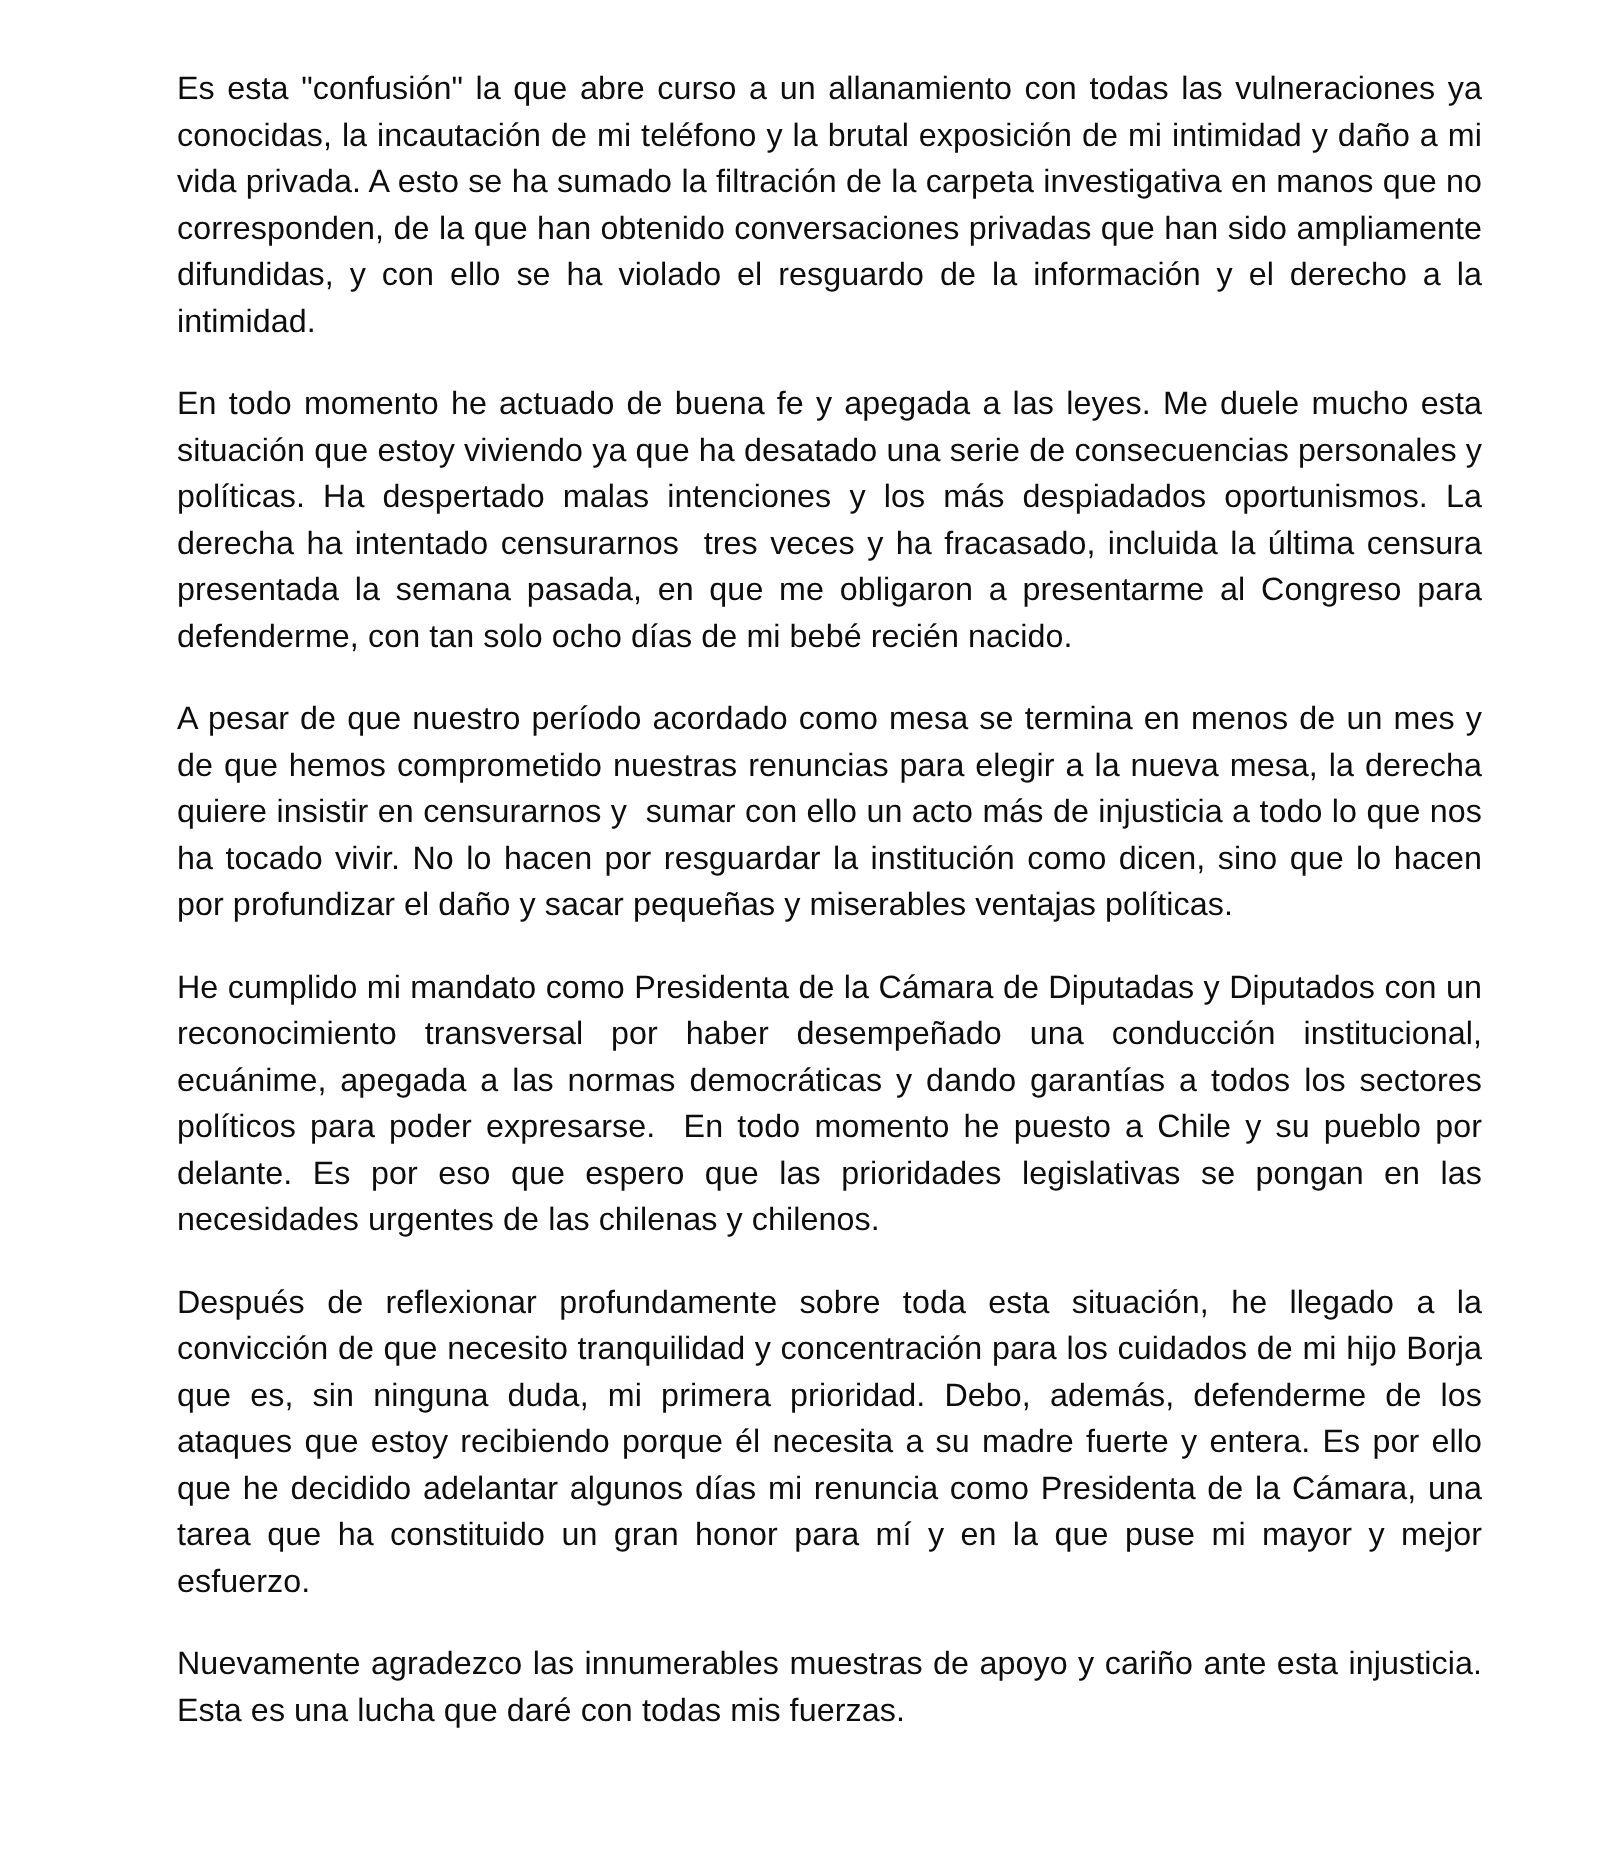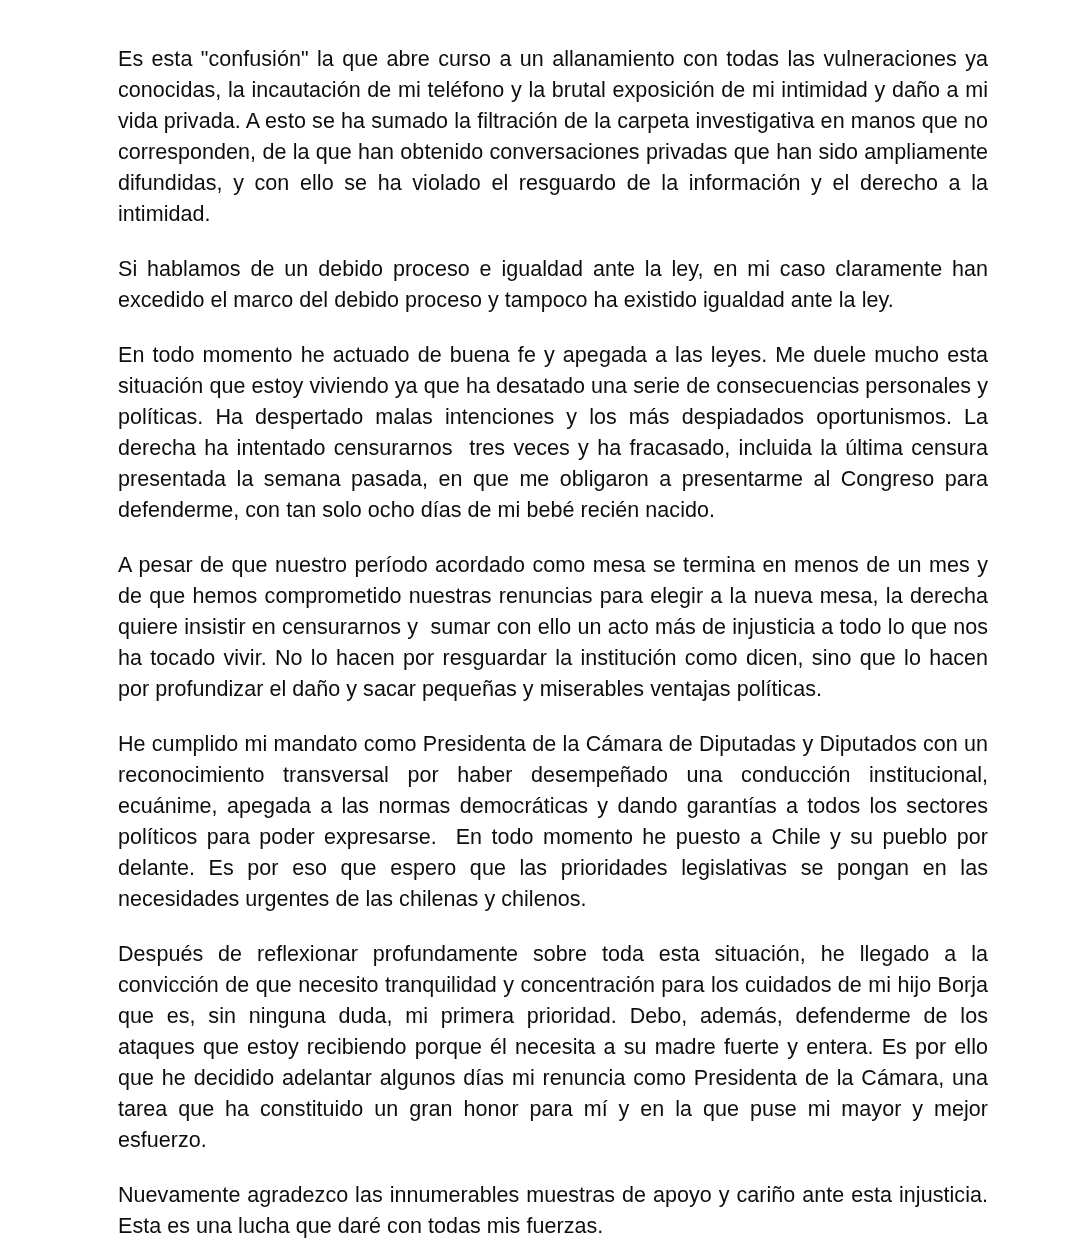--- a/index.html
+++ b/index.html
@@ -42,21 +42,20 @@
   }
 </style>
 </head>
 <body>
 
 <div class="page">
   <div class="letter-body">
 
     <p class="paragraph">Es esta "confusión" la que abre curso a un allanamiento con todas las vulneraciones ya conocidas, la incautación de mi teléfono y la brutal exposición de mi intimidad y daño a mi vida privada. A esto se ha sumado la filtración de la carpeta investigativa en manos que no corresponden, de la que han obtenido conversaciones privadas que han sido ampliamente difundidas, y con ello se ha violado el resguardo de la información y el derecho a la intimidad.</p>
 
-    <p class="paragraph">Si hablamos de un debido proceso e igualdad ante la ley, en mi caso claramente han excedido el marco del debido proceso y tampoco ha existido igualdad ante la ley.</p>
 
     <p class="paragraph">En todo momento he actuado de buena fe y apegada a las leyes. Me duele mucho esta situación que estoy viviendo ya que ha desatado una serie de consecuencias personales y políticas. Ha despertado malas intenciones y los más despiadados oportunismos. La derecha ha intentado censurarnos  tres veces y ha fracasado, incluida la última censura presentada la semana pasada, en que me obligaron a presentarme al Congreso para defenderme, con tan solo ocho días de mi bebé recién nacido.</p>
 
     <p class="paragraph">A pesar de que nuestro período acordado como mesa se termina en menos de un mes y de que hemos comprometido nuestras renuncias para elegir a la nueva mesa, la derecha quiere insistir en censurarnos y  sumar con ello un acto más de injusticia a todo lo que nos ha tocado vivir. No lo hacen por resguardar la institución como dicen, sino que lo hacen por profundizar el daño y sacar pequeñas y miserables ventajas políticas.</p>
 
     <p class="paragraph">He cumplido mi mandato como Presidenta de la Cámara de Diputadas y Diputados con un reconocimiento transversal por haber desempeñado una conducción institucional, ecuánime, apegada a las normas democráticas y dando garantías a todos los sectores políticos para poder expresarse.  En todo momento he puesto a Chile y su pueblo por delante. Es por eso que espero que las prioridades legislativas se pongan en las necesidades urgentes de las chilenas y chilenos.</p>
 
     <p class="paragraph">Después de reflexionar profundamente sobre toda esta situación, he llegado a la convicción de que necesito tranquilidad y concentración para los cuidados de mi hijo Borja  que es, sin ninguna duda, mi primera prioridad. Debo, además, defenderme de los ataques que estoy recibiendo porque él necesita a su madre fuerte y entera. Es por ello que he decidido adelantar algunos días mi renuncia como Presidenta de la Cámara, una tarea que ha constituido un gran honor para mí y en la que puse mi mayor y mejor esfuerzo.</p>
 
     <p class="paragraph">Nuevamente agradezco las innumerables muestras de apoyo y cariño ante esta injusticia. Esta es una lucha que daré con todas mis fuerzas.</p>

